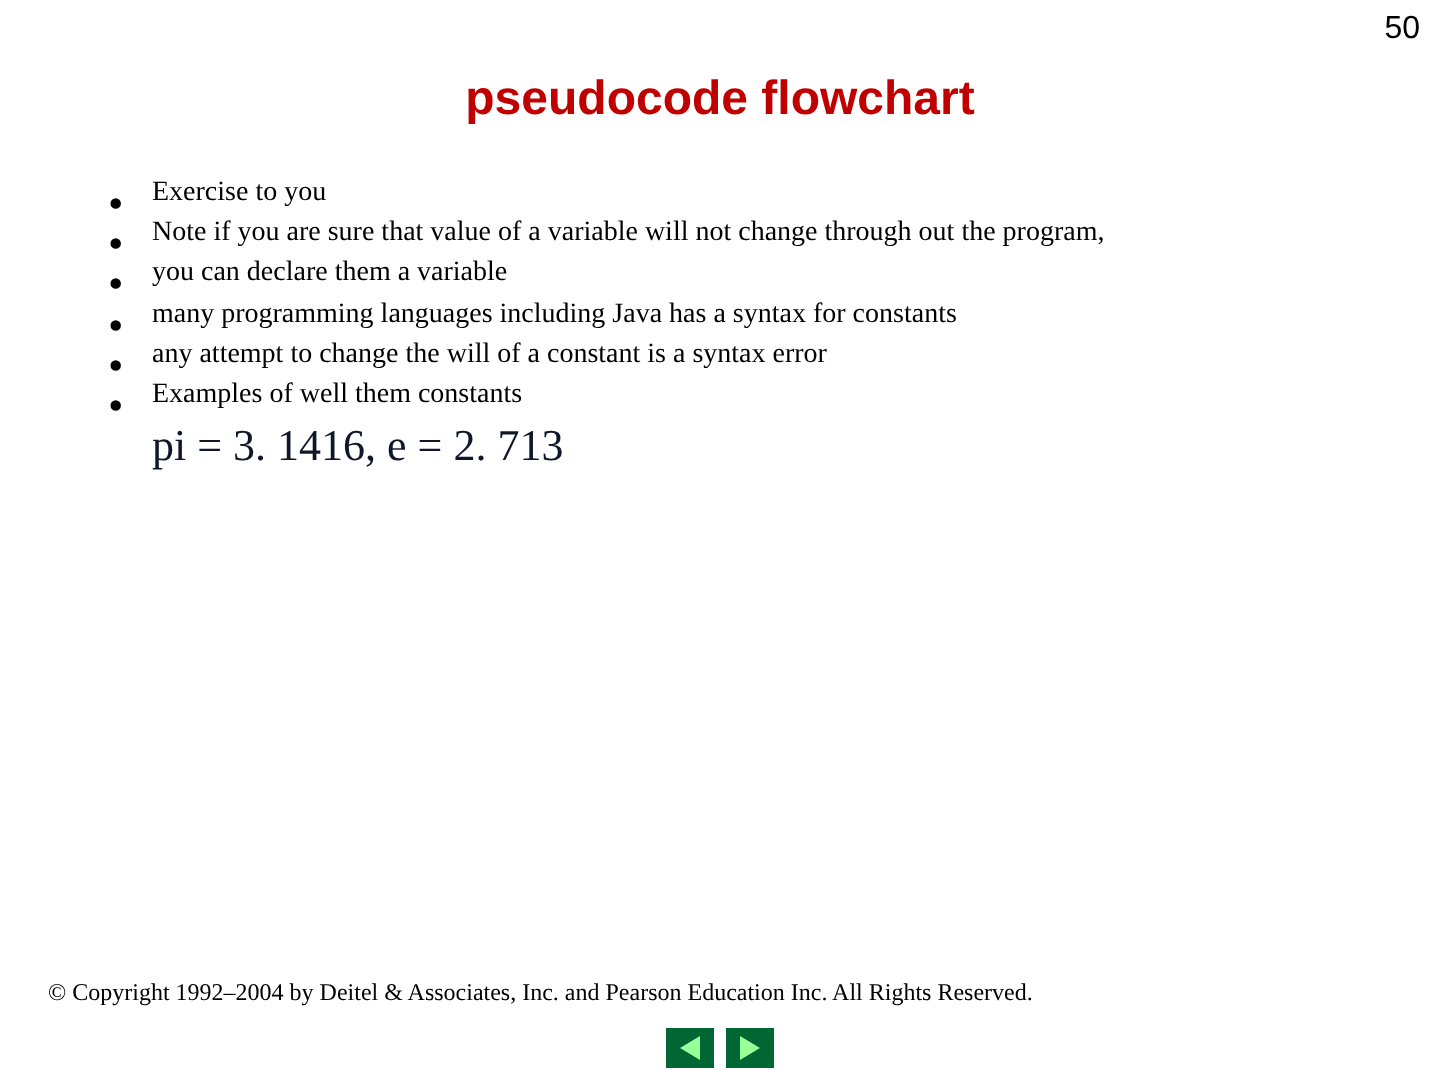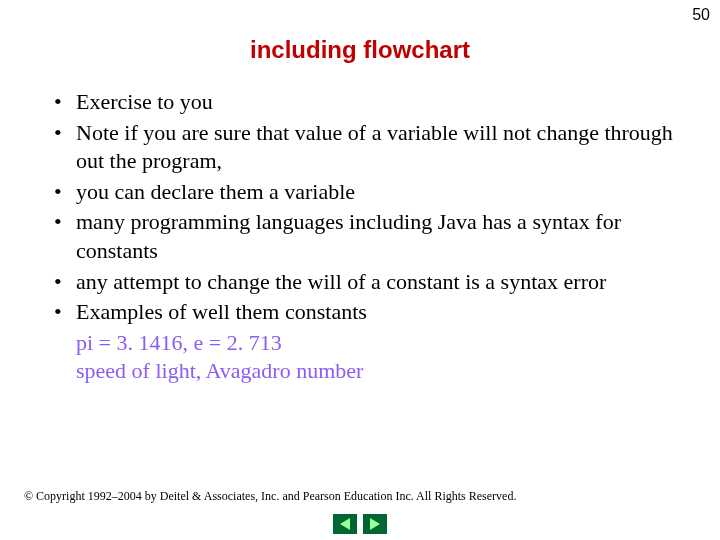--- a/index.html
+++ b/index.html
@@ -33,39 +33,39 @@
   .content {
     margin-left: 48px;
     margin-right: 40px;
   }
   ul.bullets {
     list-style: none;
     padding: 0;
     margin: 0;
   }
   ul.bullets > li {
-    font-size: 22px;
+    font-size: 14px;
     line-height: 1.3;
     color: #000;
     position: relative;
     padding-left: 28px;
     margin-bottom: 2px;
   }
   ul.bullets > li::before {
     content: "•";
     position: absolute;
     left: 6px;
     top: 0;
     font-size: 22px;
     color: #000;
   }
   .sub {
     font-size: 22px;
     line-height: 1.3;
-    color: #8b5cf6;
+    color: #0f172a;
     padding-left: 28px;
     margin-top: 0;
   }
   .copyright {
     position: absolute;
     bottom: 36px;
     left: 24px;
     font-size: 12px;
     color: #000;
     font-family: Liberation Serif, serif;
@@ -98,33 +98,32 @@
     border-top: 6px solid transparent;
     border-bottom: 6px solid transparent;
     border-left: 10px solid #99ff99;
   }
 </style>
 </head>
 <body>
 
 <div class="page-number">50</div>
 
-<div class="title">including flowchart</div>
+<div class="title">pseudocode flowchart</div>
 
 <div class="content">
   <ul class="bullets">
     <li>Exercise to you</li>
     <li>Note if you are sure that value of a variable will not change through out the program,</li>
     <li>you can declare them a variable</li>
     <li>many programming languages including Java has a syntax for constants</li>
     <li>any attempt to change the will of a constant is a syntax error</li>
     <li>Examples of well them constants</li>
   </ul>
   <div class="sub">pi = 3. 1416, e = 2. 713</div>
-  <div class="sub">speed of light, Avagadro number</div>
 </div>
 
 <div class="copyright">© Copyright 1992–2004 by Deitel &amp; Associates, Inc. and Pearson Education Inc. All Rights Reserved.</div>
 
 <div class="nav">
   <div class="nav-btn">
     <div class="tri-left"></div>
   </div>
   <div class="nav-btn">
     <div class="tri-right"></div>

